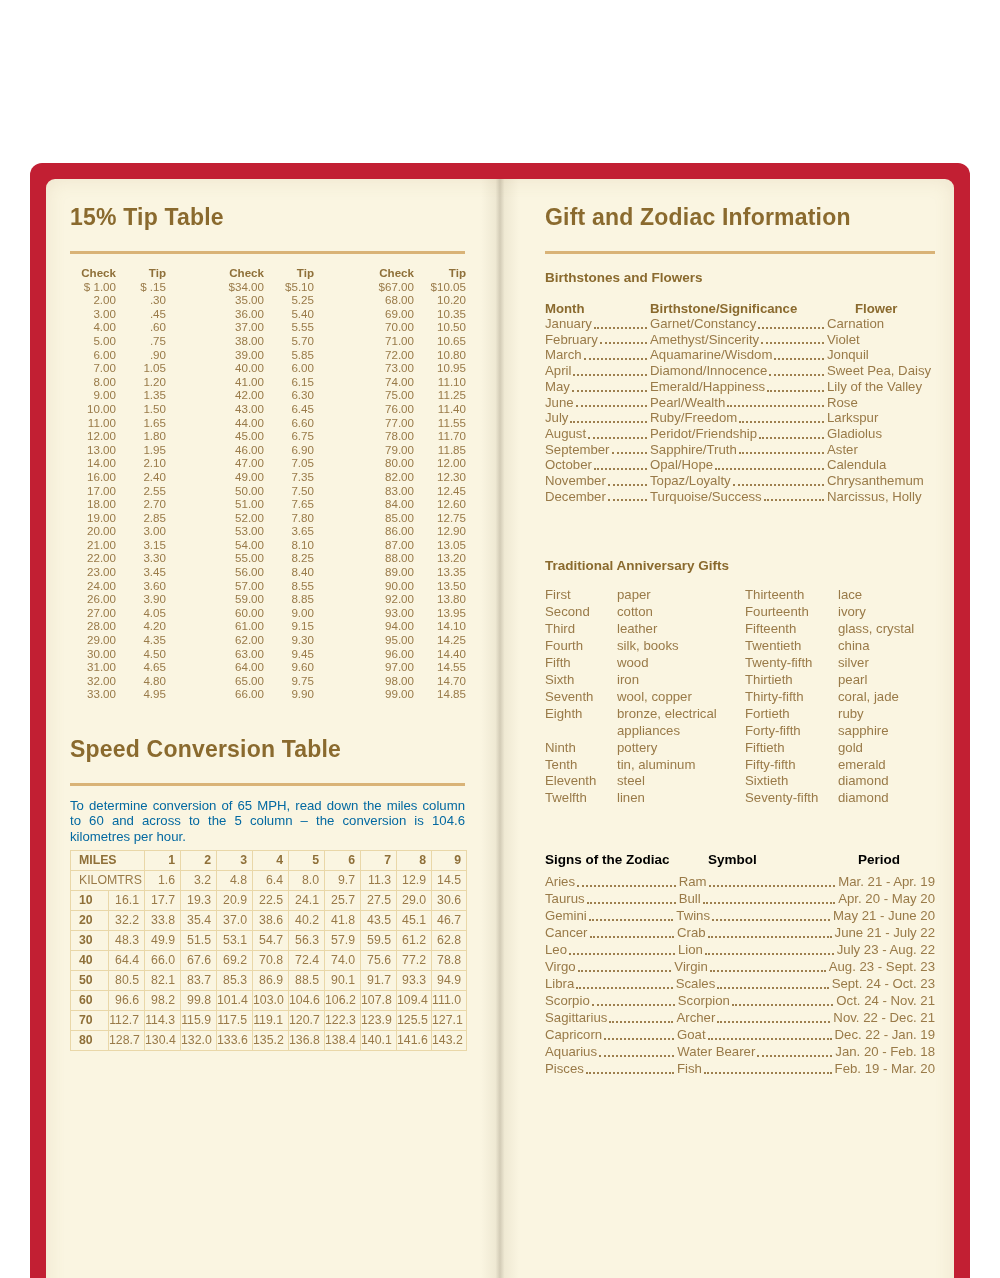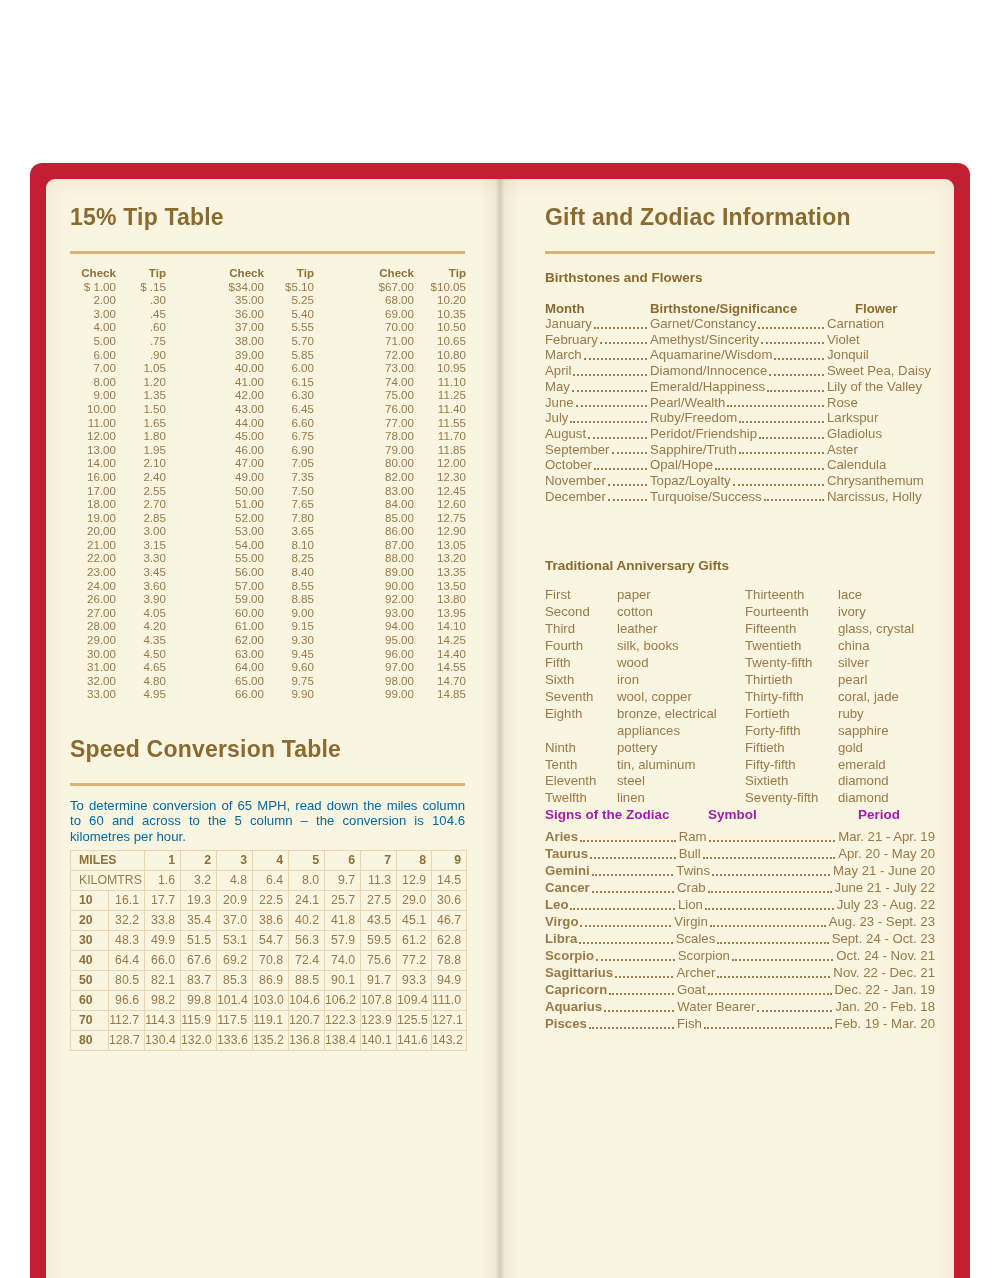--- a/index.html
+++ b/index.html
@@ -38,25 +38,25 @@
   .bs-header{display:flex;margin-top:15px;font-size:13.2px;font-weight:bold;color:#8a6a2e;}
   .bs-h1{width:105px;} .bs-h2{width:205px;} .bs-h3{flex:1;text-align:left;}
   .bs-row,.z-row{display:flex;font-size:13.2px;line-height:15.7px;white-space:nowrap;}
   .bs-c1{width:105px;display:flex;} .bs-c2{width:177px;display:flex;} .bs-c3{flex:1;}
   .leader{flex:1 1 auto;min-width:6px;border-bottom:2px dotted #9d7f4e;margin:0 3px 3px 2px;
     align-self:flex-end;}
   .gift-list{margin-top:13px;}
   .gift-row{display:flex;font-size:13.2px;line-height:16.9px;}
   .g-left{width:200px;display:flex;} .g-right{flex:1;display:flex;}
   .g-l-ord{width:72px;} .g-r-ord{width:93px;} .g-gift{flex:1;}
-  .z-header{display:flex;font-size:13.5px;font-weight:bold;color:#a21caf;}
+  .z-header{display:flex;margin-top:45px;font-size:13.5px;font-weight:bold;color:#000000;}
   .z-h1{width:163px;} .z-h2{width:150px;} .z-h3{flex:1;}
   .z-list{margin-top:6px;}
   .z-row{line-height:17px;}
-  .z-c1{width:155px;display:flex;font-weight:bold;} .z-c2{width:185px;display:flex;} .z-c3{flex:1;}
+  .z-c1{width:155px;display:flex;} .z-c2{width:185px;display:flex;} .z-c3{flex:1;}
   .ann-h{margin-top:54px;}
 </style>
 </head>
 <body>
 
 <div class="book">
   <div class="pages">
 
     <div class="page page-left">
       <h1>15% Tip Table</h1>

